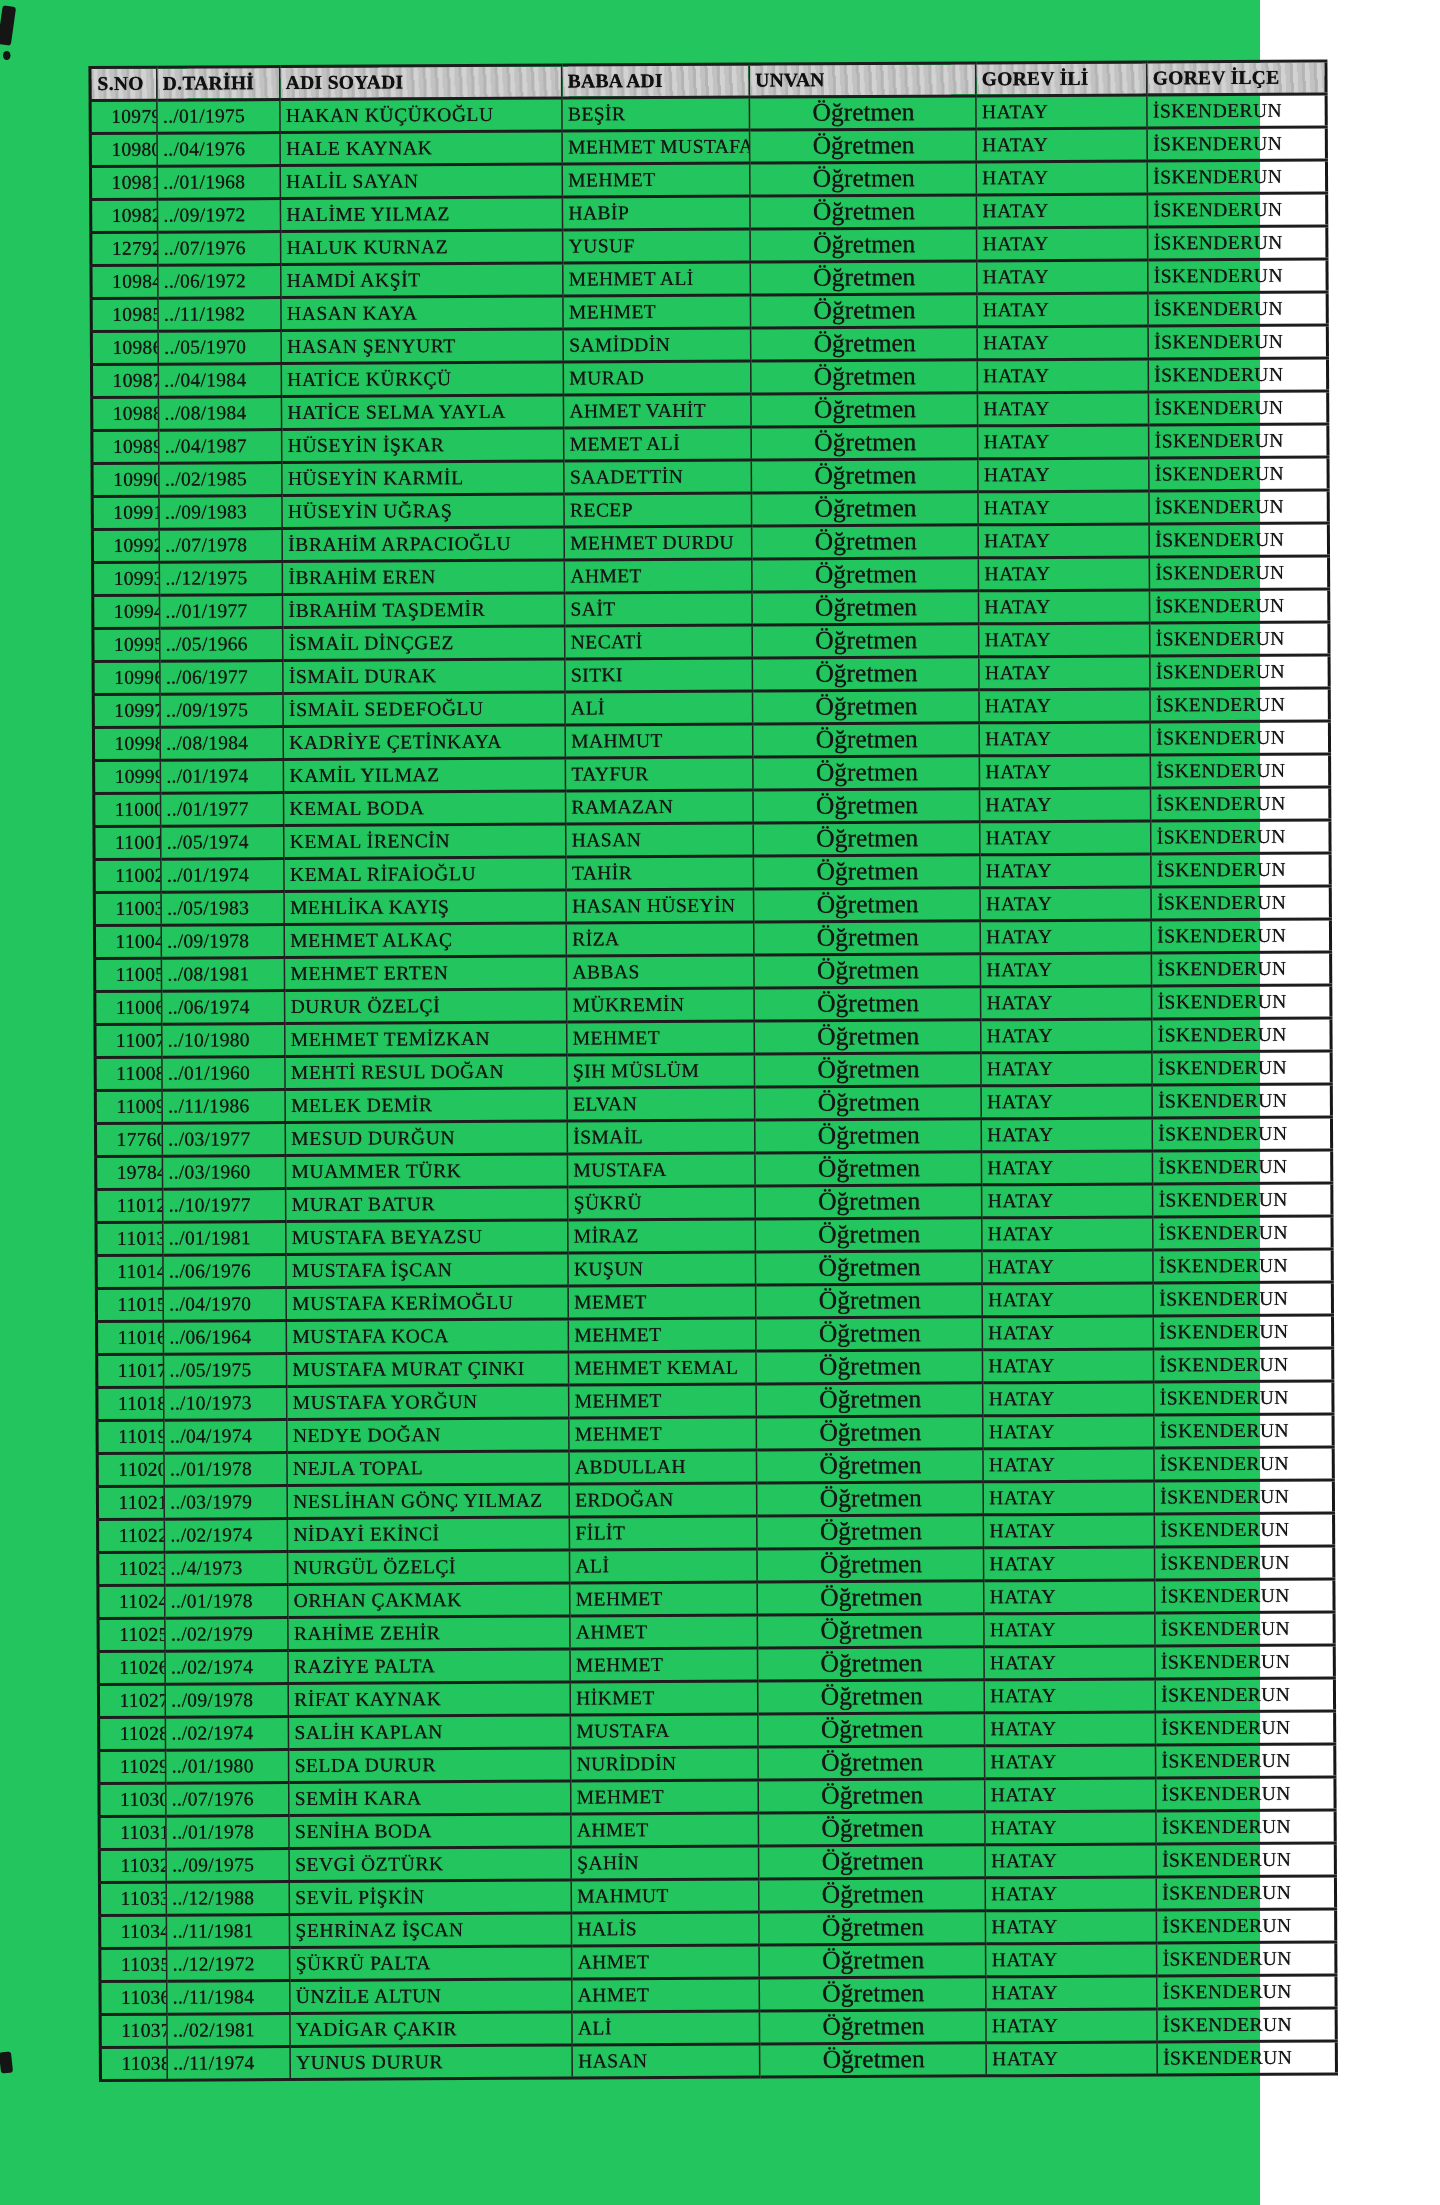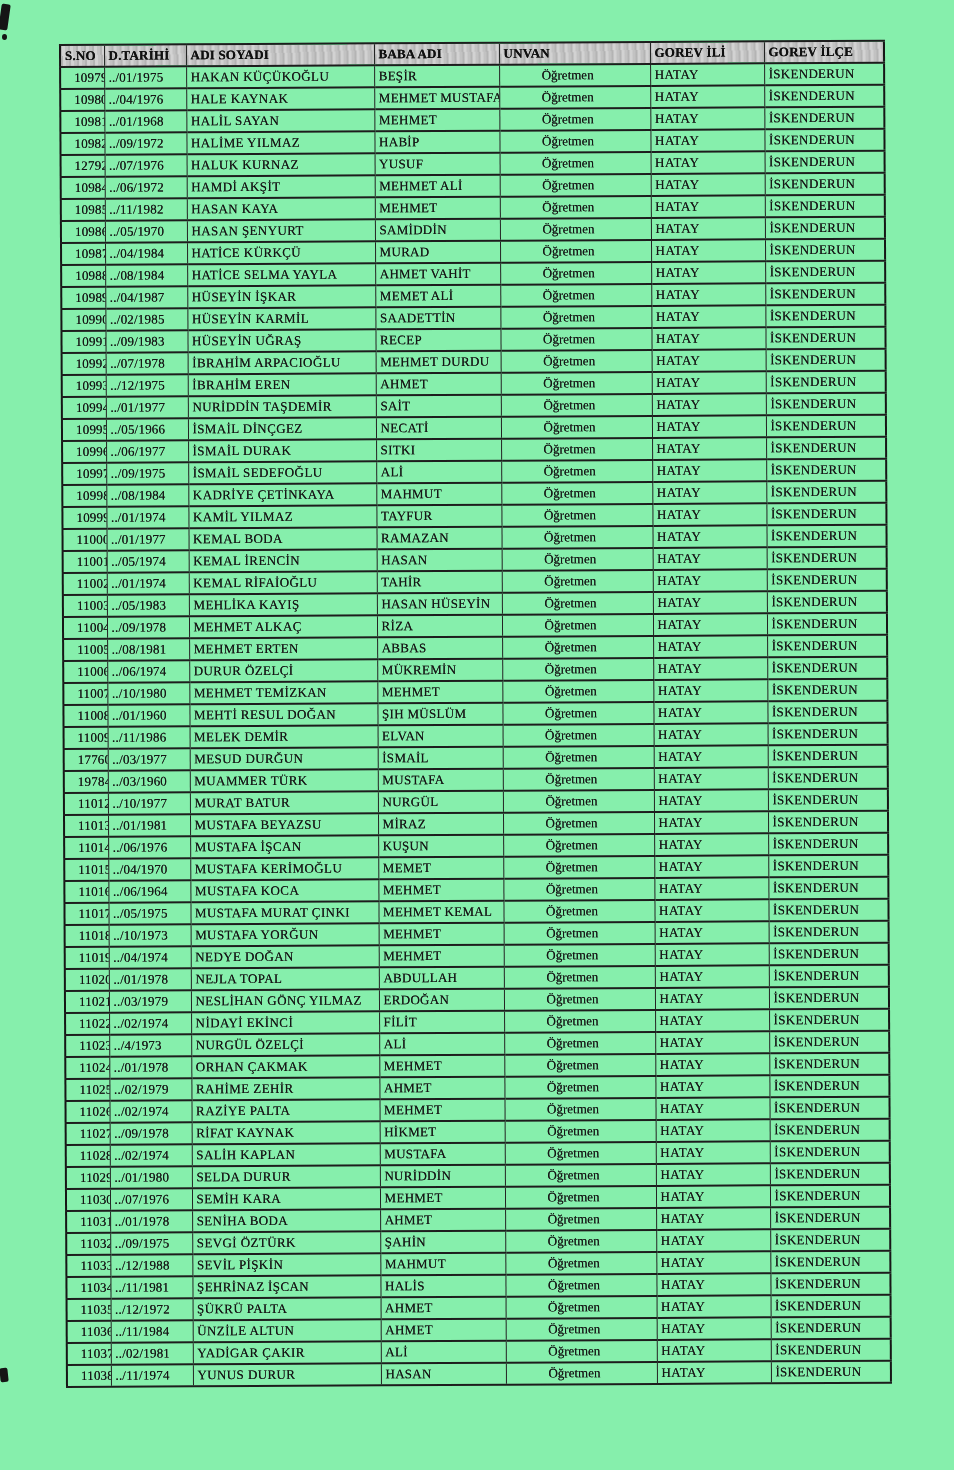--- a/index.html
+++ b/index.html
@@ -5,22 +5,22 @@
   html,body{margin:0;padding:0;}
   body{
     width:960px;height:1470px;
     background:#ffffff;
     font-family:"Liberation Serif","DejaVu Serif",serif;
     color:#161616;
     overflow:hidden;
     position:relative;
   }
   .page{
-    position:absolute;left:0;top:0;width:954px;height:1470px;
-    background:#86efac;
+    position:absolute;left:0;top:0;width:840px;height:1470px;
+    background:#22c55e;
   }
   
   table.scan-table{
     position:absolute;
     left:66px;top:44px;
     width:824px;
     border-collapse:collapse;
     table-layout:fixed;
     transform:rotate(-0.3deg);
     transform-origin:left bottom;
@@ -55,21 +55,21 @@
     text-shadow:0 0 .5px rgba(0,0,0,.9);
   }
   .scan-table td{
     font-size:13px;
     text-shadow:0 0 .45px rgba(20,20,20,.85);
   }
   td.c-sno{padding-left:13px;letter-spacing:.2px;}
   td.c-date{letter-spacing:.2px;}
   td.c-name{letter-spacing:.4px;}
   td.c-father{letter-spacing:.3px;margin-left:29px;}
-  td.c-title{font-size:13px;padding-left:42px;}
+  td.c-title{font-size:17px;padding-left:42px;}
   td.c-prov{letter-spacing:.5px;margin-top:28px;}
   td.c-dist{letter-spacing:.3px;}
   
   .artifact{position:absolute;background:#151515;border-radius:2px;}
   .artifact.a1{left:0;top:4px;width:9px;height:26px;transform:rotate(8deg);}
   .artifact.a2{left:2px;top:34px;width:5px;height:6px;border-radius:50%;}
   .artifact.a3{left:0;top:1368px;width:8px;height:14px;transform:rotate(-6deg);}
 </style>
 </head>
 <body>
@@ -233,21 +233,21 @@
       <td class="c-date">../12/1975</td>
       <td class="c-name">İBRAHİM EREN</td>
       <td class="c-father">AHMET</td>
       <td class="c-title">Öğretmen</td>
       <td class="c-prov">HATAY</td>
       <td class="c-dist">İSKENDERUN</td>
     </tr>
         <tr>
       <td class="c-sno">10994</td>
       <td class="c-date">../01/1977</td>
-      <td class="c-name">NURİDDİN TAŞDEMİR</td>
+      <td class="c-name">İBRAHİM TAŞDEMİR</td>
       <td class="c-father">SAİT</td>
       <td class="c-title">Öğretmen</td>
       <td class="c-prov">HATAY</td>
       <td class="c-dist">İSKENDERUN</td>
     </tr>
         <tr>
       <td class="c-sno">10995</td>
       <td class="c-date">../05/1966</td>
       <td class="c-name">İSMAİL DİNÇGEZ</td>
       <td class="c-father">NECATİ</td>
@@ -396,21 +396,21 @@
       <td class="c-name">MUAMMER TÜRK</td>
       <td class="c-father">MUSTAFA</td>
       <td class="c-title">Öğretmen</td>
       <td class="c-prov">HATAY</td>
       <td class="c-dist">İSKENDERUN</td>
     </tr>
         <tr>
       <td class="c-sno">11012</td>
       <td class="c-date">../10/1977</td>
       <td class="c-name">MURAT BATUR</td>
-      <td class="c-father">NURGÜL</td>
+      <td class="c-father">ŞÜKRÜ</td>
       <td class="c-title">Öğretmen</td>
       <td class="c-prov">HATAY</td>
       <td class="c-dist">İSKENDERUN</td>
     </tr>
         <tr>
       <td class="c-sno">11013</td>
       <td class="c-date">../01/1981</td>
       <td class="c-name">MUSTAFA BEYAZSU</td>
       <td class="c-father">MİRAZ</td>
       <td class="c-title">Öğretmen</td>

